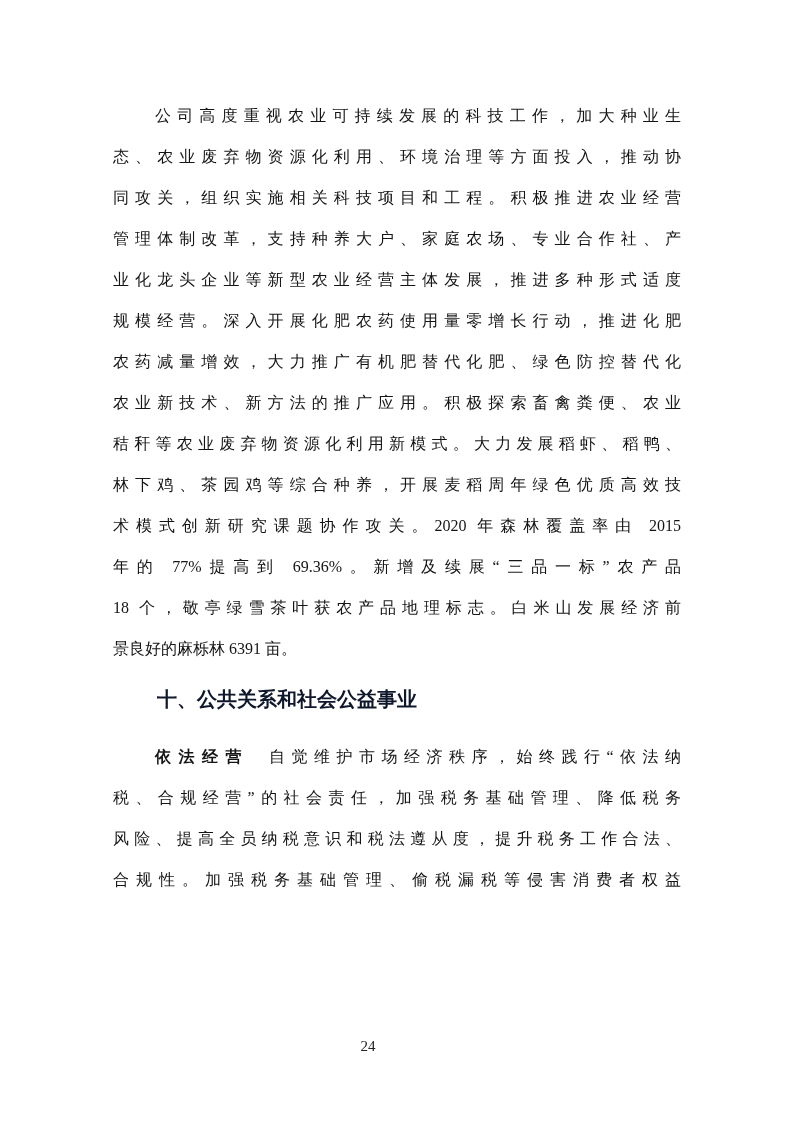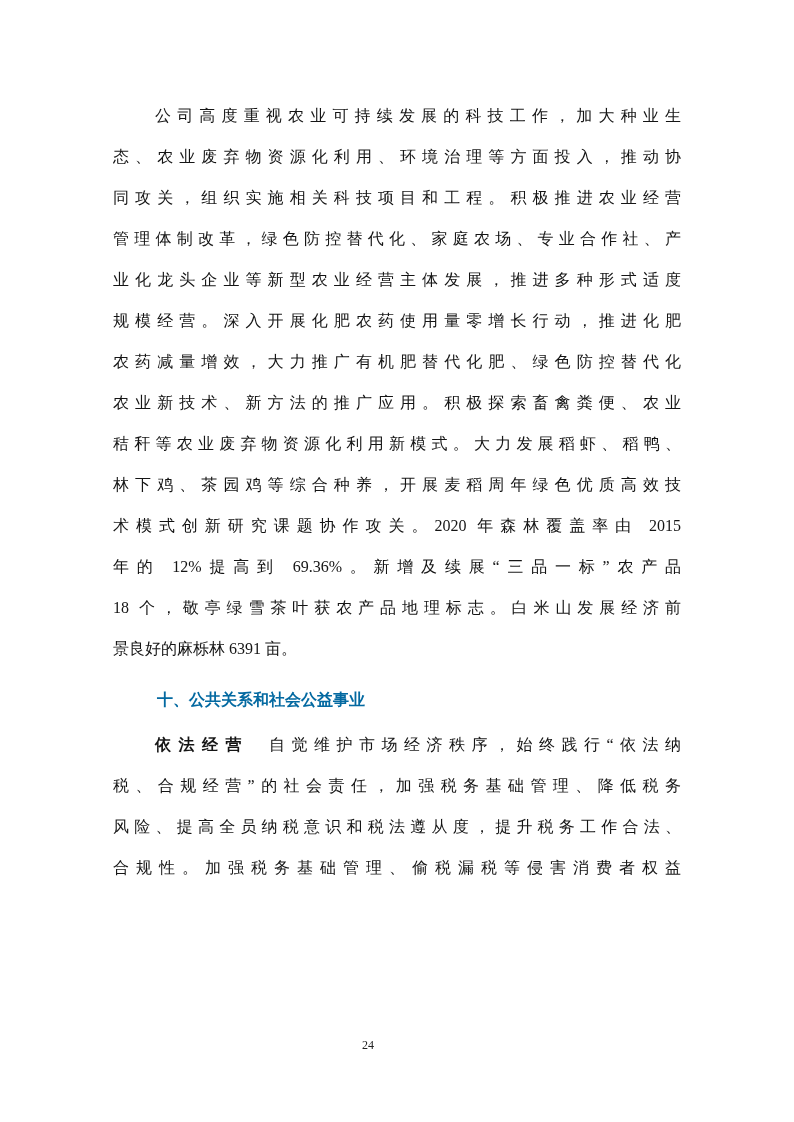--- a/index.html
+++ b/index.html
@@ -35,55 +35,55 @@
   .lead {
     font-family: "Liberation Sans", "DejaVu Sans", sans-serif;
     font-weight: 700;
     margin-right: 20px;
     letter-spacing: 1px;
     margin-top: 39px;
   }
   .heading {
     font-family: "Liberation Sans", "DejaVu Sans", sans-serif;
     font-weight: 700;
-    font-size: 16px;
+    font-size: 20px;
     line-height: 41px;
     height: 41px;
-    margin: 10px 0 4px 0;
+    margin: 10px 0 16px 0;
     text-indent: 44px;
     text-align: left;
-    color: #0369a1;
+    color: #0f172a;
   }
   .page-number {
     position: absolute;
     left: 0; top: 1038px;
     width: 736px;
     text-align: center;
-    font-size: 12px;
+    font-size: 15px;
     color: #222;
   }
 </style>
 </head>
 <body>
 
 <div class="page">
   <div class="content" id="content">
       <div class="para">
         <div class="tline first">公司高度重视农业可持续发展的科技工作，加大种业生</div>
         <div class="tline">态、农业废弃物资源化利用、环境治理等方面投入，推动协</div>
         <div class="tline">同攻关，组织实施相关科技项目和工程。积极推进农业经营</div>
-        <div class="tline">管理体制改革，绿色防控替代化、家庭农场、专业合作社、产</div>
+        <div class="tline">管理体制改革，支持种养大户、家庭农场、专业合作社、产</div>
         <div class="tline">业化龙头企业等新型农业经营主体发展，推进多种形式适度</div>
         <div class="tline">规模经营。深入开展化肥农药使用量零增长行动，推进化肥</div>
         <div class="tline">农药减量增效，大力推广有机肥替代化肥、绿色防控替代化</div>
         <div class="tline">农业新技术、新方法的推广应用。积极探索畜禽粪便、农业</div>
         <div class="tline">秸秆等农业废弃物资源化利用新模式。大力发展稻虾、稻鸭、</div>
         <div class="tline">林下鸡、茶园鸡等综合种养，开展麦稻周年绿色优质高效技</div>
         <div class="tline">术模式创新研究课题协作攻关。2020 年森林覆盖率由 2015</div>
-        <div class="tline">年的 12%提高到 69.36%。新增及续展“三品一标”农产品</div>
+        <div class="tline">年的 77%提高到 69.36%。新增及续展“三品一标”农产品</div>
         <div class="tline">18 个，敬亭绿雪茶叶获农产品地理标志。白米山发展经济前</div>
         <div class="tline lastline">景良好的麻栎林 6391 亩。</div>
       </div>
       <div class="heading">十、公共关系和社会公益事业</div>
       <div class="para">
         <div class="tline first"><span class="lead">依法经营</span>自觉维护市场经济秩序，始终践行“依法纳</div>
         <div class="tline">税、合规经营”的社会责任，加强税务基础管理、降低税务</div>
         <div class="tline">风险、提高全员纳税意识和税法遵从度，提升税务工作合法、</div>
         <div class="tline">合规性。加强税务基础管理、偷税漏税等侵害消费者权益</div>
       </div>

